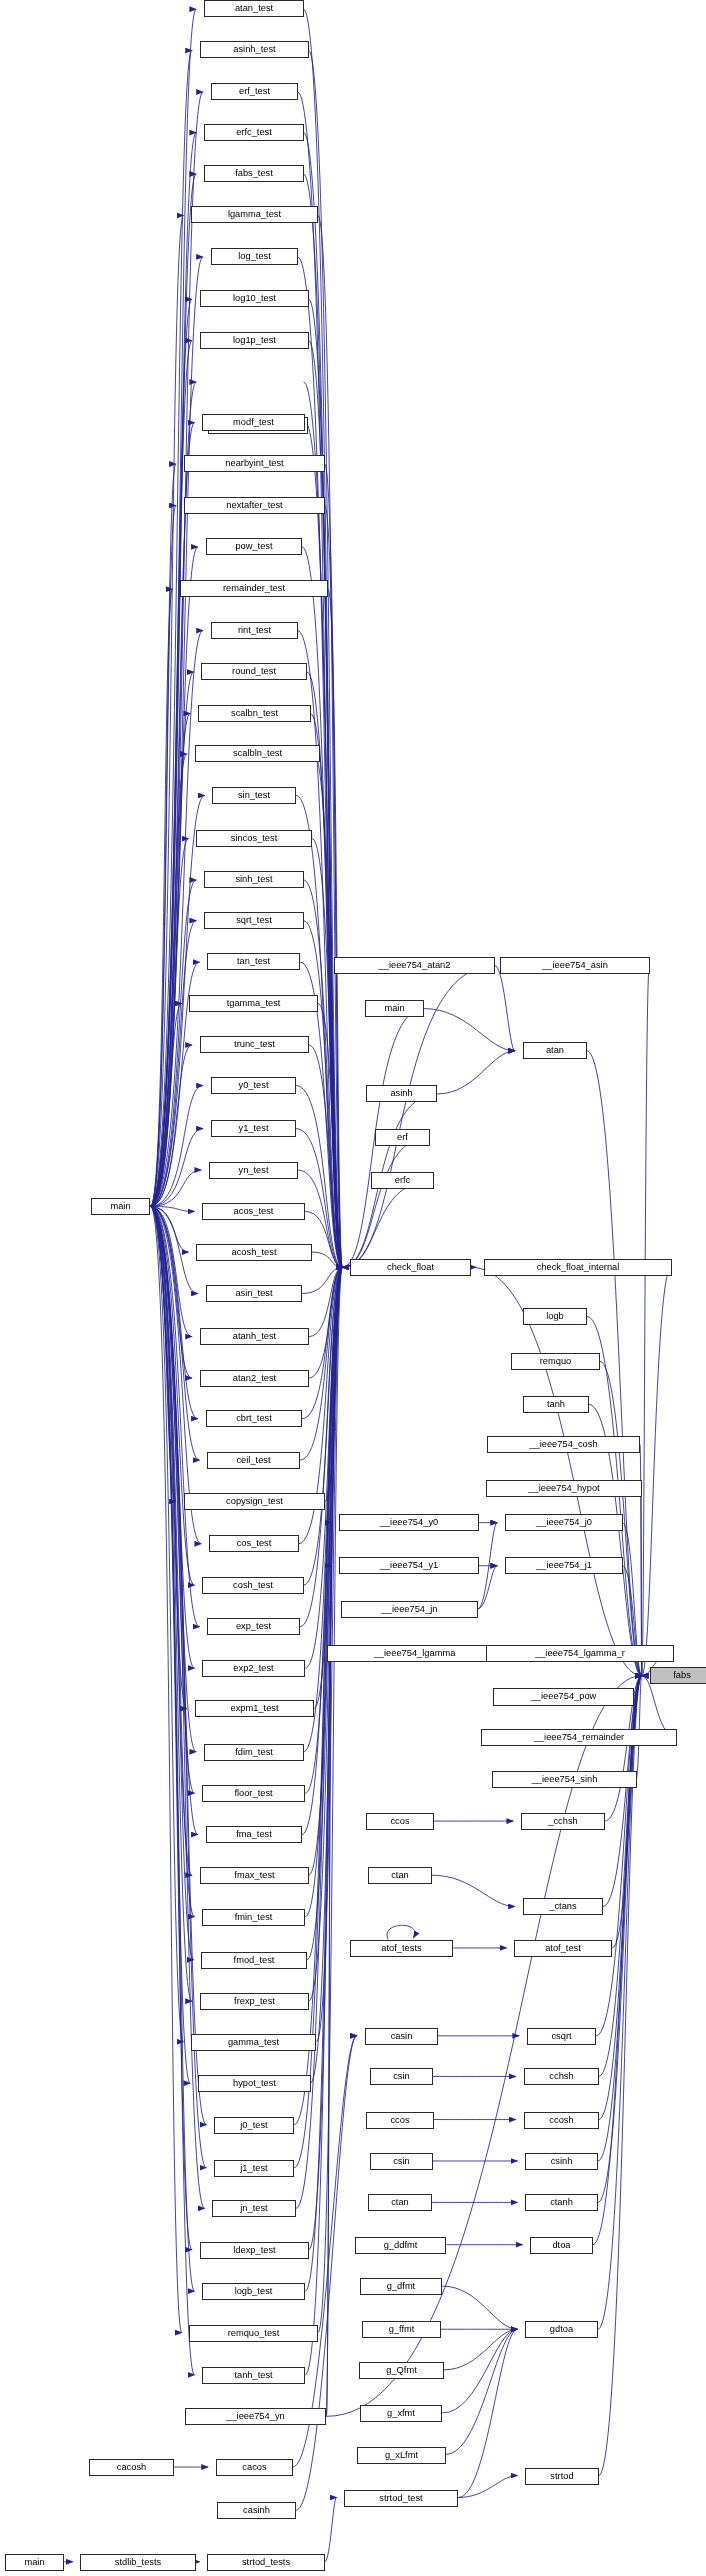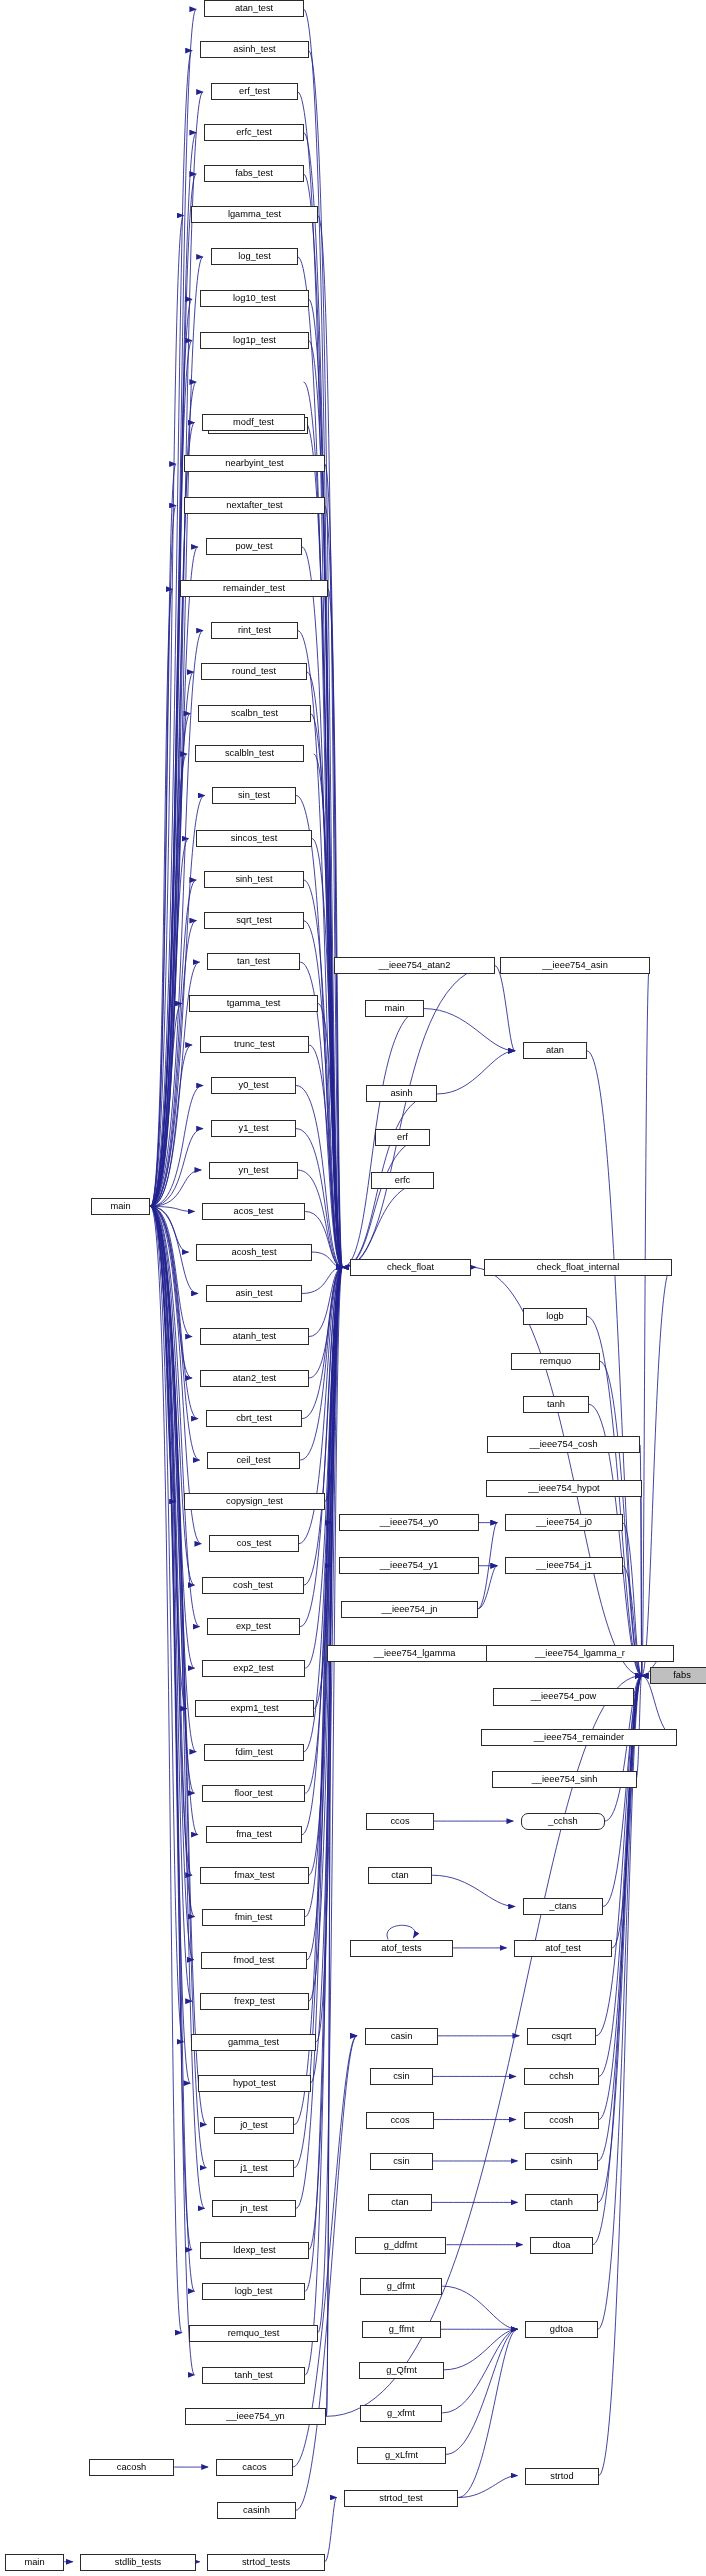--- a/index.html
+++ b/index.html
@@ -235,21 +235,21 @@
       <div class="node" style="left: 200px; top: 332px; width: 109px; height: 17px;">log1p_test</div>
       <div class="node" style="left: 208px; top: 373px; width: 100px; height: 17px; margin-top: 44px;">log2_test</div>
       <div class="node" style="left: 202px; top: 414px; width: 103px; height: 17px;">modf_test</div>
       <div class="node" style="left: 184px; top: 455px; width: 141px; height: 17px;">nearbyint_test</div>
       <div class="node" style="left: 184px; top: 497px; width: 141px; height: 17px;">nextafter_test</div>
       <div class="node" style="left: 206px; top: 538px; width: 96px; height: 17px;">pow_test</div>
       <div class="node" style="left: 180px; top: 580px; width: 148px; height: 17px;">remainder_test</div>
       <div class="node" style="left: 211px; top: 622px; width: 87px; height: 17px;">rint_test</div>
       <div class="node" style="left: 201px; top: 663px; width: 106px; height: 17px;">round_test</div>
       <div class="node" style="left: 198px; top: 705px; width: 113px; height: 17px;">scalbn_test</div>
-      <div class="node" style="left: 195px; top: 745px; width: 109px; height: 17px;">scalbln_test</div>
+      <div class="node" style="left: 195px; top: 745px; width: 125px; height: 17px;">scalbln_test</div>
       <div class="node" style="left: 212px; top: 787px; width: 84px; height: 17px;">sin_test</div>
       <div class="node" style="left: 196px; top: 830px; width: 116px; height: 17px;">sincos_test</div>
       <div class="node" style="left: 204px; top: 871px; width: 100px; height: 17px;">sinh_test</div>
       <div class="node" style="left: 204px; top: 912px; width: 100px; height: 17px;">sqrt_test</div>
       <div class="node" style="left: 207px; top: 953px; width: 93px; height: 17px;">tan_test</div>
       <div class="node" style="left: 189px; top: 995px; width: 129px; height: 17px;">tgamma_test</div>
       <div class="node" style="left: 200px; top: 1036px; width: 109px; height: 17px;">trunc_test</div>
       <div class="node" style="left: 211px; top: 1077px; width: 85px; height: 17px;">y0_test</div>
       <div class="node" style="left: 211px; top: 1120px; width: 85px; height: 17px;">y1_test</div>
       <div class="node" style="left: 209px; top: 1162px; width: 89px; height: 17px;">yn_test</div>
@@ -322,21 +322,21 @@
       <div class="node" style="left: 511px; top: 1353px; width: 89px; height: 17px;">remquo</div>
       <div class="node" style="left: 523px; top: 1396px; width: 66px; height: 17px;">tanh</div>
       <div class="node" style="left: 487px; top: 1436px; width: 153px; height: 17px;">__ieee754_cosh</div>
       <div class="node" style="left: 486px; top: 1480px; width: 156px; height: 17px;">__ieee754_hypot</div>
       <div class="node" style="left: 505px; top: 1514px; width: 118px; height: 17px;">__ieee754_j0</div>
       <div class="node" style="left: 505px; top: 1557px; width: 118px; height: 17px;">__ieee754_j1</div>
       <div class="node" style="left: 486px; top: 1645px; width: 188px; height: 17px;">__ieee754_lgamma_r</div>
       <div class="node" style="left: 493px; top: 1688px; width: 141px; height: 18px;">__ieee754_pow</div>
       <div class="node" style="left: 481px; top: 1729px; width: 196px; height: 17px;">__ieee754_remainder</div>
       <div class="node" style="left: 492px; top: 1771px; width: 145px; height: 17px;">__ieee754_sinh</div>
-      <div class="node" style="left: 521px; top: 1813px; width: 84px; height: 17px; border-radius: 7px;">_cchsh</div>
+      <div class="node" style="left: 521px; top: 1813px; width: 84px; height: 17px;">_cchsh</div>
       <div class="node" style="left: 523px; top: 1898px; width: 80px; height: 17px;">_ctans</div>
       <div class="node" style="left: 514px; top: 1940px; width: 98px; height: 17px;">atof_test</div>
       <div class="node" style="left: 527px; top: 2028px; width: 69px; height: 17px;">csqrt</div>
       <div class="node" style="left: 524px; top: 2068px; width: 75px; height: 17px;">cchsh</div>
       <div class="node" style="left: 524px; top: 2112px; width: 75px; height: 17px;">ccosh</div>
       <div class="node" style="left: 525px; top: 2153px; width: 73px; height: 17px;">csinh</div>
       <div class="node" style="left: 525px; top: 2194px; width: 73px; height: 17px;">ctanh</div>
       <div class="node" style="left: 530px; top: 2237px; width: 63px; height: 17px;">dtoa</div>
       <div class="node" style="left: 525px; top: 2321px; width: 73px; height: 17px;">gdtoa</div>
       <div class="node" style="left: 525px; top: 2468px; width: 74px; height: 17px;">strtod</div>

